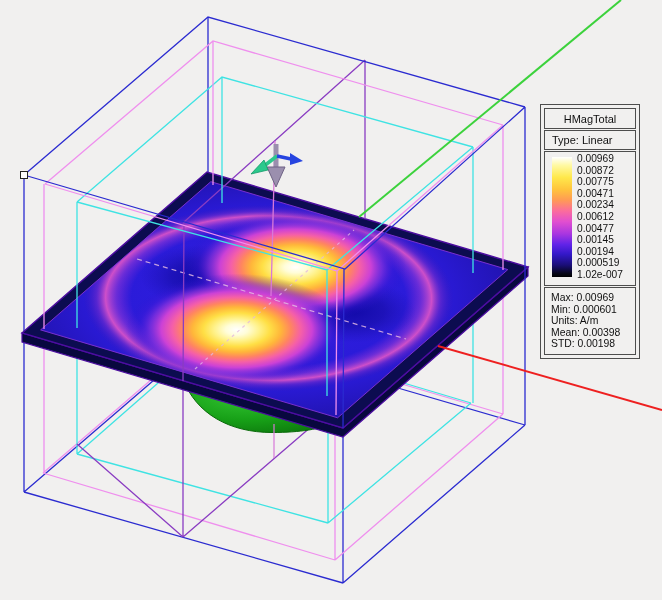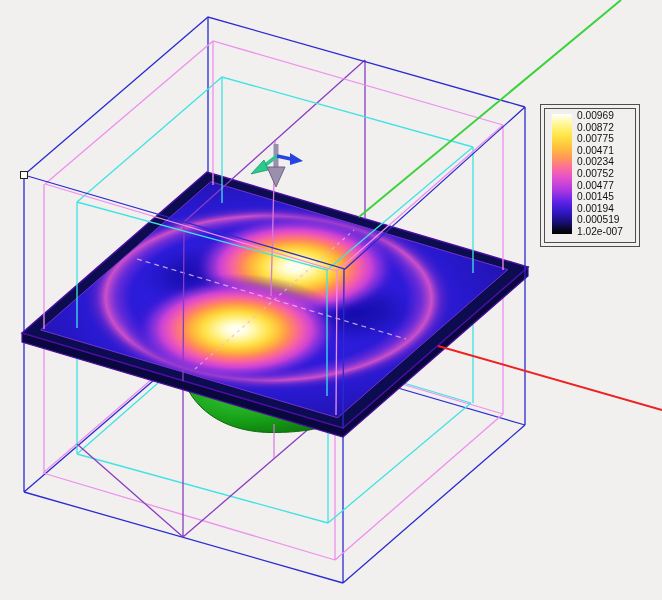--- a/index.html
+++ b/index.html
@@ -124,30 +124,39 @@
     <polygon points="303,161 290,153 290,165" style="fill:var(--arrow_blue)"></polygon>
   </g>
 
   <line x1="621" y1="0" x2="359" y2="217" style="stroke:var(--axis_green)" stroke-width="2"></line>
   <line x1="438" y1="346" x2="662" y2="410" style="stroke:var(--axis_red)" stroke-width="2"></line>
 
   <rect x="20.5" y="171.5" width="7" height="7" style="fill:var(--handle_fill)" stroke="#222222" stroke-width="1"></rect>
 </svg>
 
 <div class="legend">
+  <div class="cell title">HMagTotal</div>
+  <div class="cell type">Type: Linear</div>
   <div class="cell scale">
     <div class="colorbar"></div>
     <div class="vals">
       <div>0.00969</div>
       <div>0.00872</div>
       <div>0.00775</div>
       <div>0.00471</div>
       <div>0.00234</div>
-      <div>0.00752</div>
+      <div>0.00612</div>
       <div>0.00477</div>
       <div>0.00145</div>
       <div>0.00194</div>
       <div>0.000519</div>
       <div>1.02e-007</div>
     </div>
   </div>
+  <div class="cell stats">
+    <div>Max: 0.00969</div>
+    <div>Min: 0.000601</div>
+    <div>Units: A/m</div>
+    <div>Mean: 0.00398</div>
+    <div>STD: 0.00198</div>
+  </div>
 </div>
 </div>
 
 </body></html>

